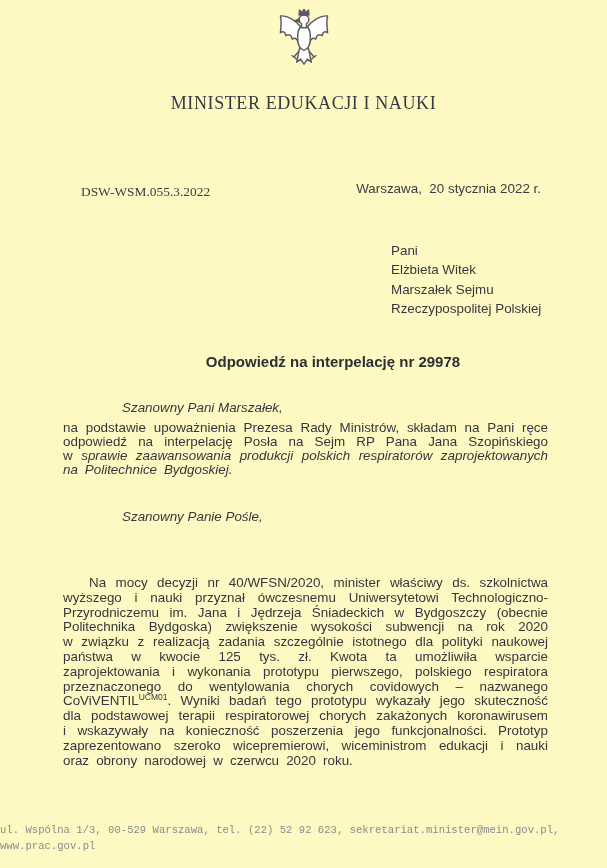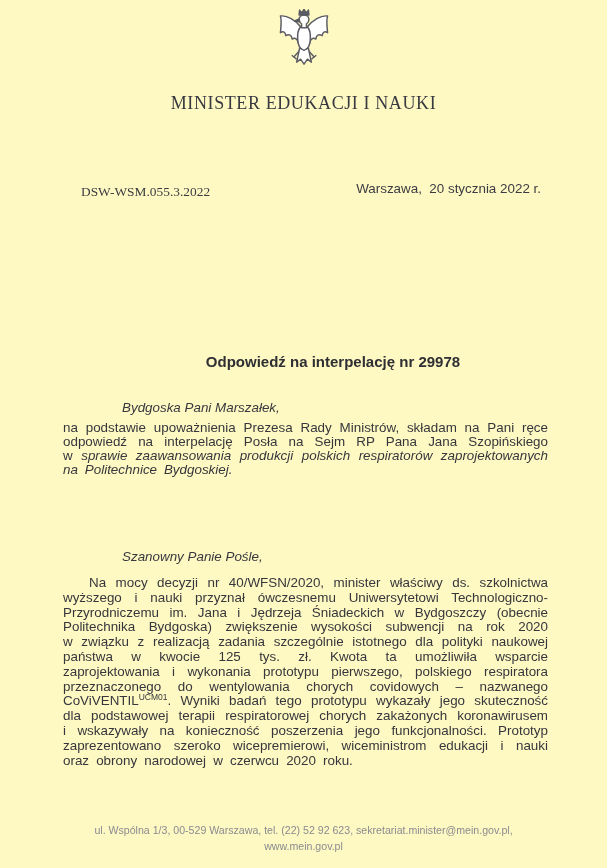--- a/index.html
+++ b/index.html
@@ -15,40 +15,40 @@
   }
   .place-date{position:absolute;top:166px;right:66px;font-size:13.4px;white-space:pre;color:#3b3b41;margin-top:15px;}
   .reference{position:absolute;top:184px;left:81px;font-size:13.4px;color:#3b3b41;font-family:Liberation Serif, serif;}
   .addressee{position:absolute;top:241px;left:391px;font-size:13.4px;line-height:19.3px;color:#38383e;}
   .subject{
     position:absolute;top:353px;left:103px;width:460px;text-align:center;
     font-size:15px;font-weight:bold;color:#2e2e33;
   }
   .sal{position:absolute;left:122px;font-size:13.4px;font-style:italic;color:#38383e;}
   .sal1{top:400px;}
-  .sal2{top:509px;margin-top:40px;}
+  .sal2{top:509px;}
   .para1{
     position:absolute;top:421px;left:63px;width:485px;margin:0;
     text-align:justify;font-size:13.4px;line-height:14px;word-spacing:3.2px;color:#36363c;
   }
   .para1 .it{font-style:italic;}
   .question{
     position:absolute;top:535px;left:63px;width:485px;
     font-size:13.2px;font-weight:bold;text-align:justify;line-height:19px;
     word-spacing:1px;color:#2e2e33;
   }
   .bodytext{
     position:absolute;top:576px;left:63px;width:485px;
     font-size:13.4px;line-height:14.8px;text-align:justify;word-spacing:3.4px;color:#36363c;
   }
   .bodytext p{margin:0;text-indent:26px;}
   .bodytext sup{font-size:8.5px;vertical-align:super;line-height:0;letter-spacing:0;}
   .footer{
-    position:absolute;top:822px;left:0;width:100%;text-align:center;
-    font-family:Liberation Sans, sans-serif;font-size:10.6px;line-height:16px;color:#8a8a90;
+    position:absolute;top:822px;left:0;width:100%;
+    font-family:Liberation Mono, monospace;font-size:10.6px;line-height:16px;color:#8a8a90;
   }
 </style>
 </head>
 <body>
 
 <div class="page">
 
   <div class="emblem">
     <svg width="54" height="68" viewBox="0 0 110 138">
       <g fill="#ffffff" stroke="#5b5b64" stroke-width="3" stroke-linejoin="round">
@@ -63,32 +63,38 @@
         <path d="M45,12 L46,2 L51,8 L55,0 L59,8 L64,2 L65,12 Z" fill="#5b5b64"></path>
       </g>
     </svg>
   </div>
 
   <div class="minister-title">MINISTER EDUKACJI I NAUKI</div>
 
   <div class="place-date">Warszawa,  20 stycznia 2022 r.</div>
   <div class="reference">DSW-WSM.055.3.2022</div>
 
+  <div class="addressee">
+    <div>Pani</div>
+    <div>Elżbieta Witek</div>
+    <div>Marszałek Sejmu</div>
+    <div>Rzeczypospolitej Polskiej</div>
+  </div>
 
   <div class="subject">Odpowiedź na interpelację nr 29978</div>
 
-  <div class="sal sal1">Bydgoska Pani Marszałek,</div>
+  <div class="sal sal1">Szanowny Pani Marszałek,</div>
 
   <p class="para1"><span>na podstawie upoważnienia Prezesa Rady Ministrów, składam na Pani ręce odpowiedź na interpelację Posła na Sejm RP Pana Jana Szopińskiego w&nbsp;</span><span class="it">sprawie zaawansowania produkcji polskich respiratorów zaprojektowanych na Politechnice Bydgoskiej.</span></p>
 
   <div class="sal sal2">Szanowny Panie Pośle,</div>
 
 
   <div class="bodytext">
     <p><span>Na mocy decyzji nr 40/WFSN/2020, minister właściwy ds. szkolnictwa wyższego i&nbsp;nauki przyznał ówczesnemu Uniwersytetowi Technologiczno-Przyrodniczemu im. Jana i&nbsp;Jędrzeja Śniadeckich w&nbsp;Bydgoszczy (obecnie Politechnika Bydgoska) zwiększenie wysokości subwencji na rok 2020 w&nbsp;związku z&nbsp;realizacją zadania szczególnie istotnego dla polityki naukowej państwa w&nbsp;kwocie 125 tys. zł. Kwota ta umożliwiła wsparcie zaprojektowania i&nbsp;wykonania prototypu pierwszego, polskiego respiratora przeznaczonego do wentylowania chorych covidowych – nazwanego CoViVENTIL</span><sup>UCM01</sup><span>. Wyniki badań tego prototypu wykazały jego skuteczność dla podstawowej terapii respiratorowej chorych zakażonych koronawirusem i&nbsp;wskazywały na konieczność poszerzenia jego funkcjonalności. Prototyp zaprezentowano szeroko wicepremierowi, wiceministrom edukacji i&nbsp;nauki oraz obrony narodowej w&nbsp;czerwcu 2020 roku.</span></p>
   </div>
 
   <div class="footer">
     <div>ul. Wspólna 1/3, 00-529 Warszawa, tel. (22) 52 92 623, sekretariat.minister@mein.gov.pl,</div>
-    <div>www.mein.gov.pl</div>
+    <div>www.prac.gov.pl</div>
   </div>
 
 </div>
 
 </body></html>

